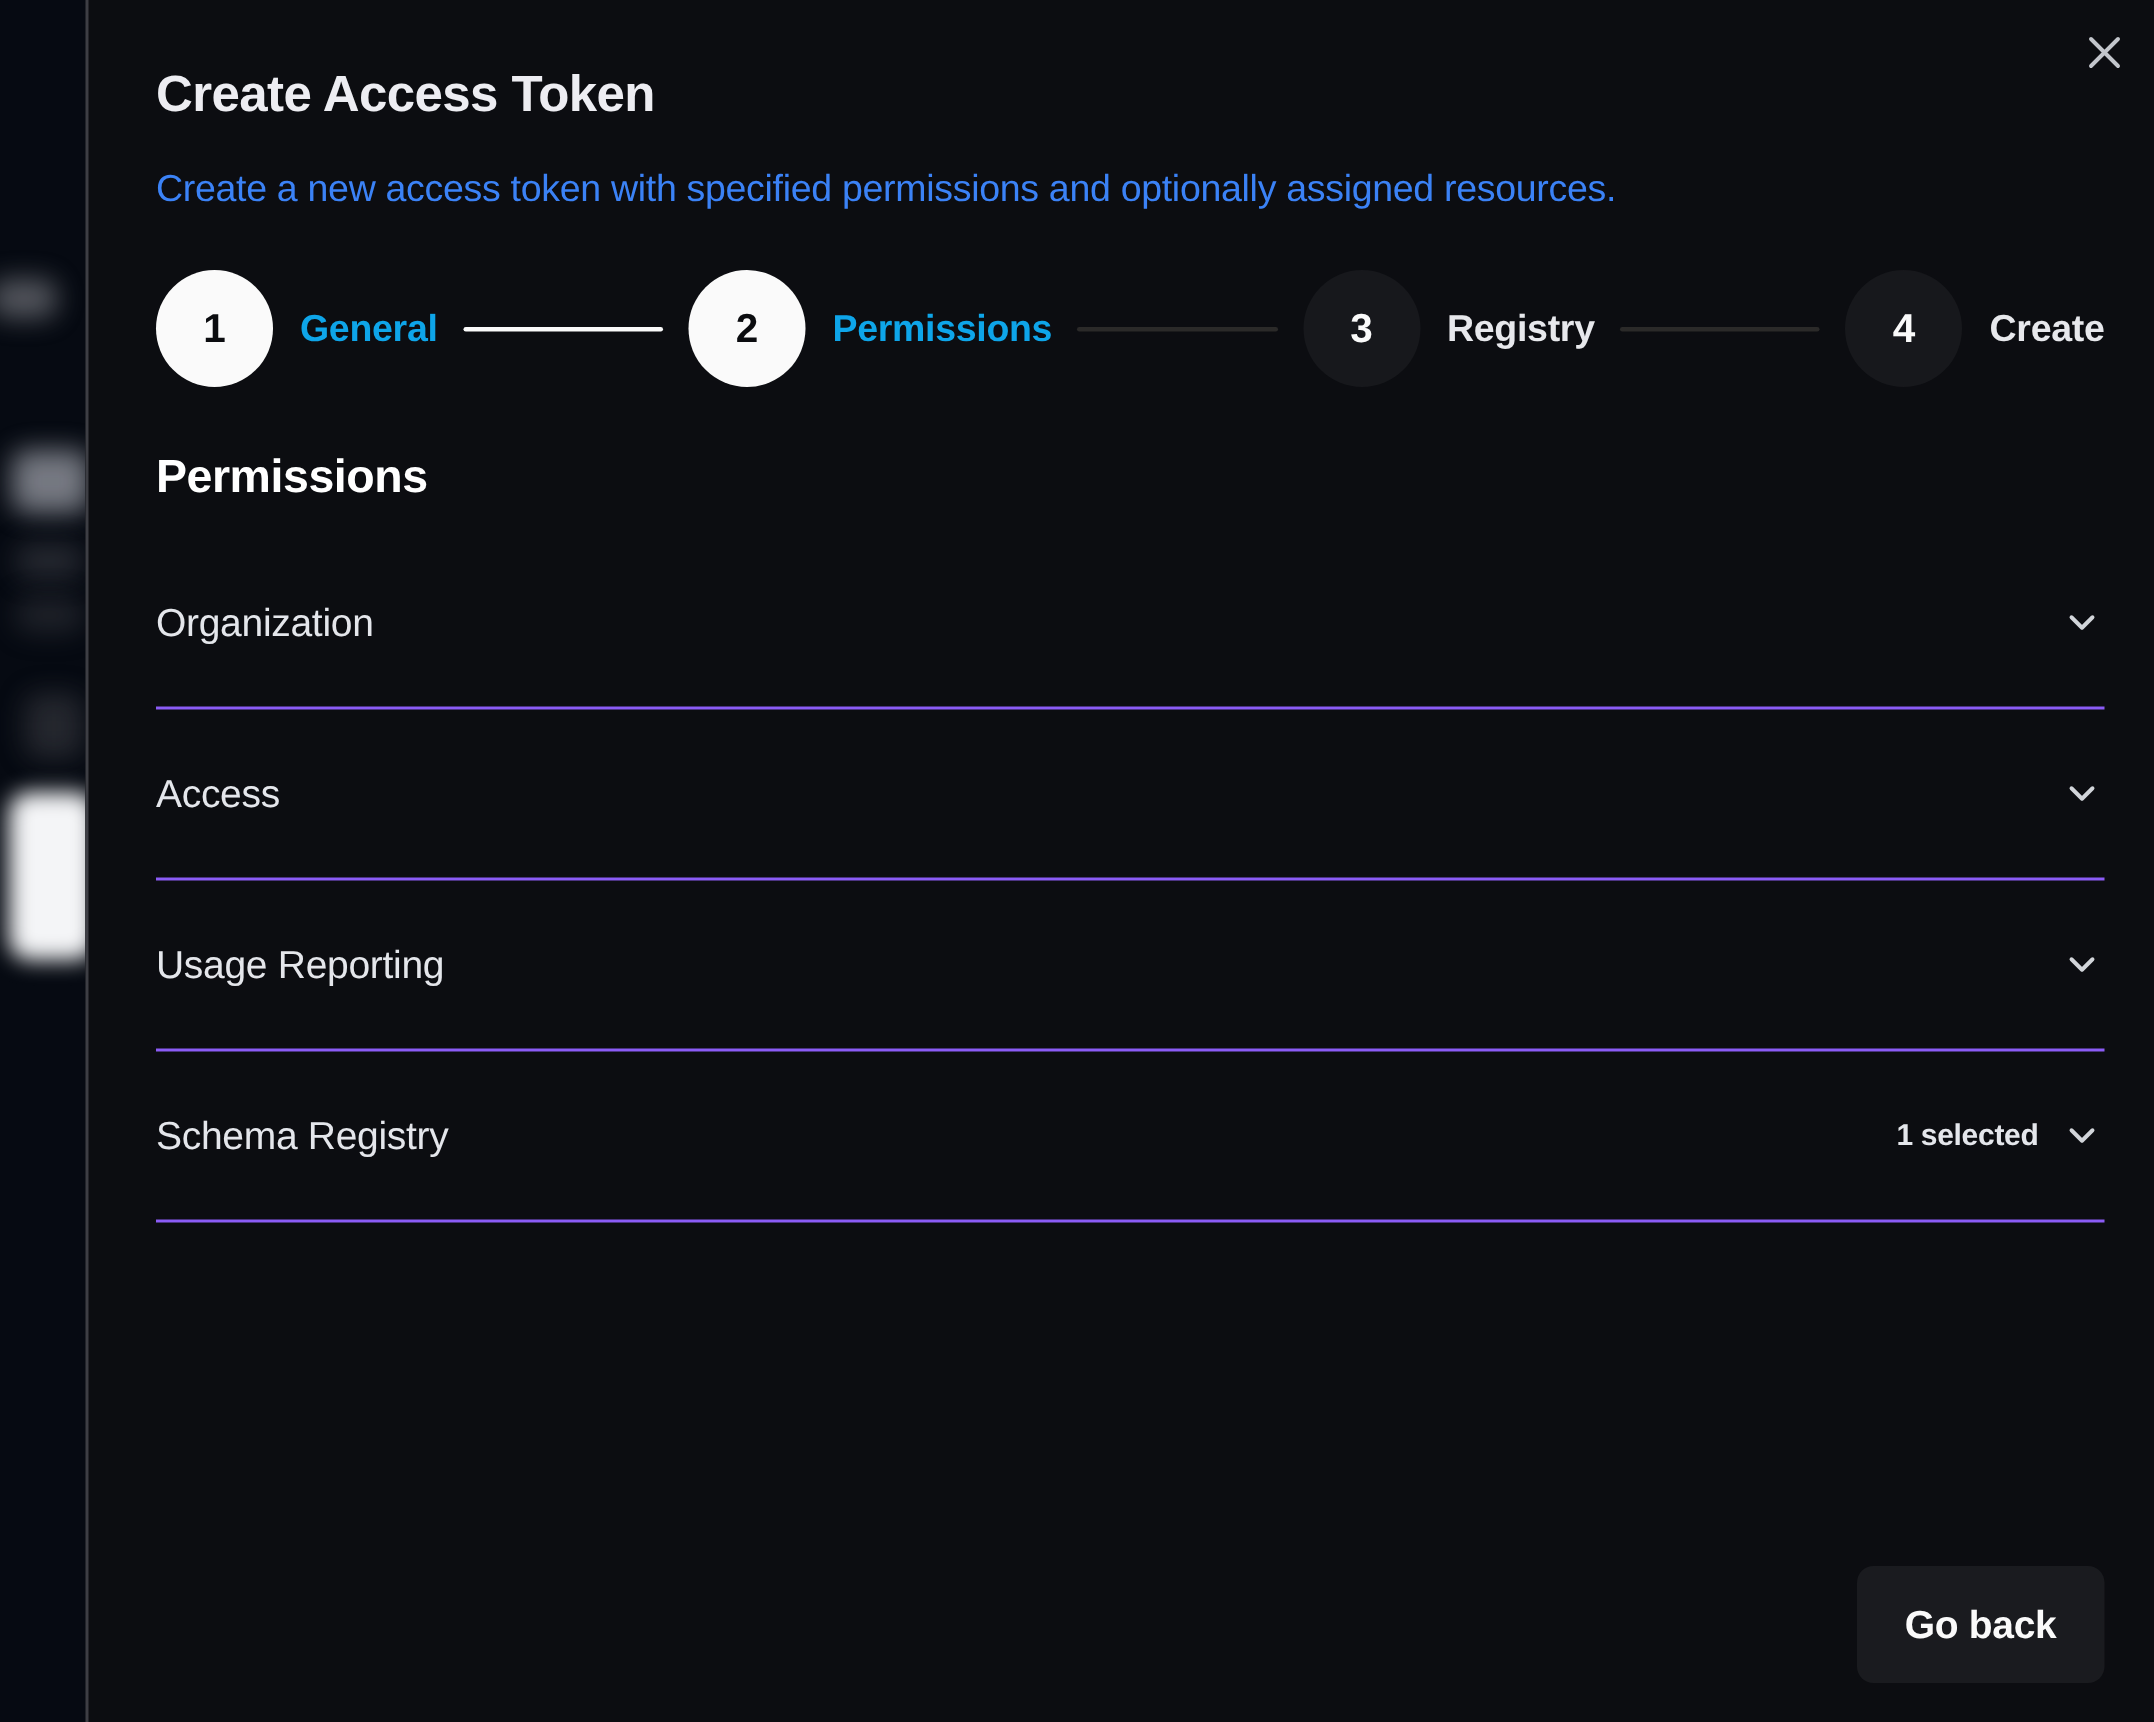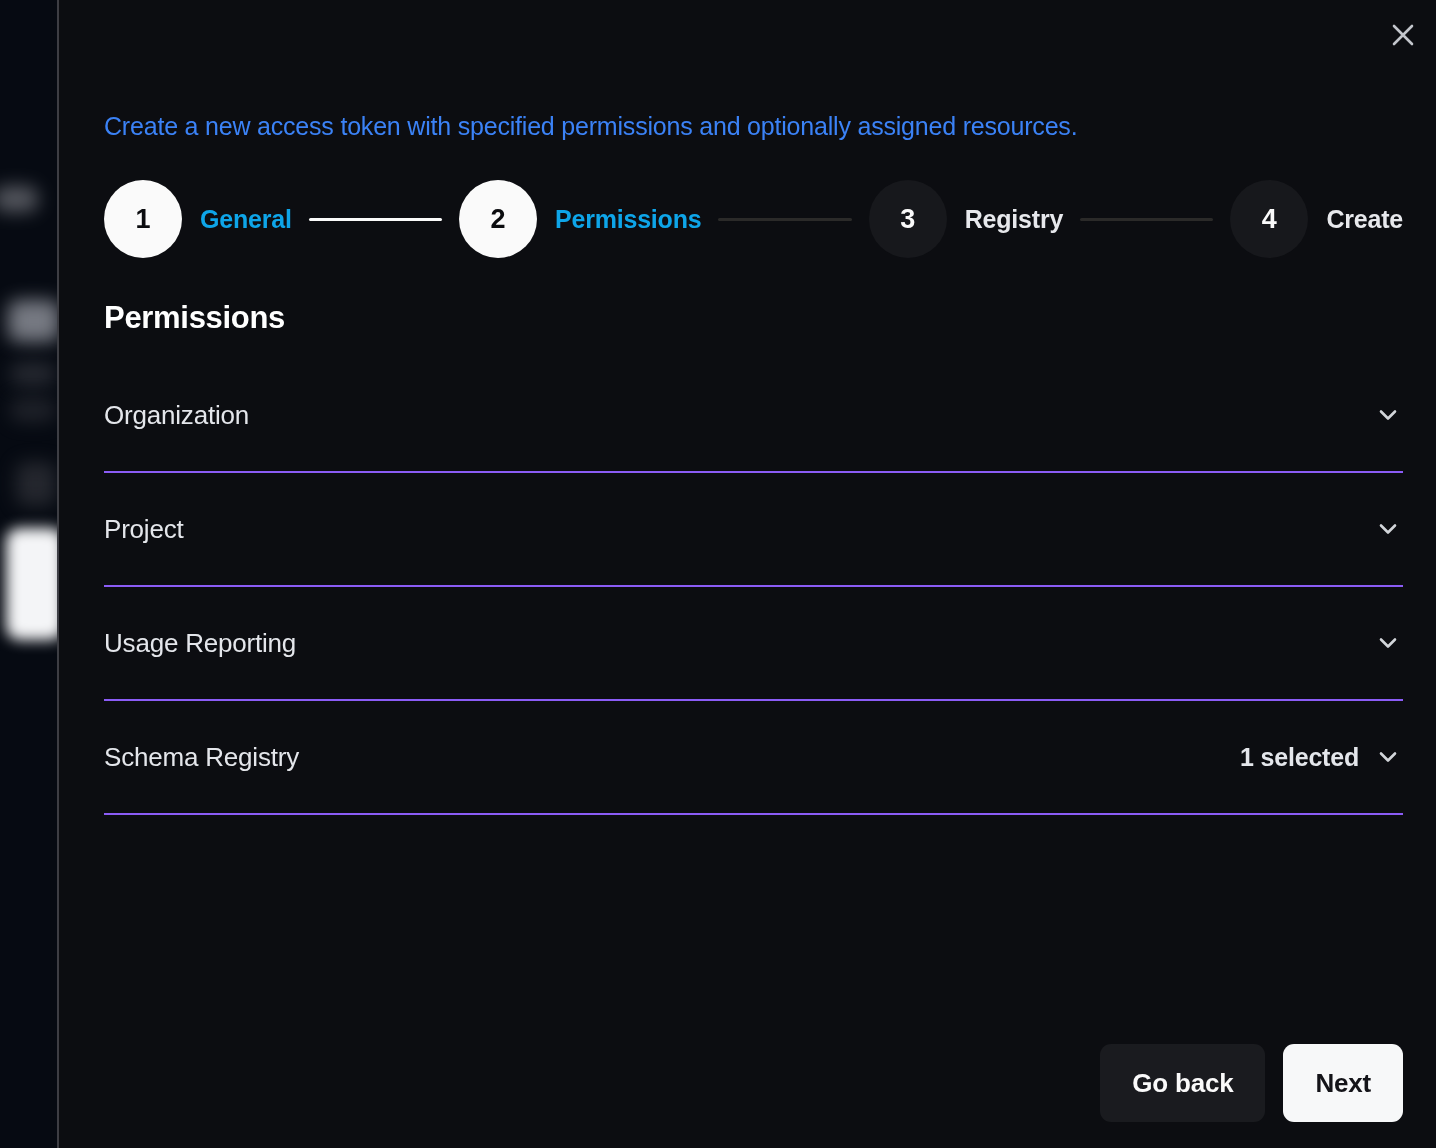--- a/index.html
+++ b/index.html
@@ -75,21 +75,21 @@
 
   
   .accordion { position: absolute; left: 45px; right: 33px; top: 359px; }
   .acc-row {
     height: 114px; border-bottom: 2px solid #8b5cf6;
     display: flex; align-items: center; justify-content: space-between;
     cursor: pointer;
   }
   .acc-label { font-size: 26px; font-weight: 500; letter-spacing: -0.2px; color: #e4e6eb; }
   .acc-right { display: flex; align-items: center; gap: 14px; }
-  .acc-badge { font-size: 25px; font-weight: 600; letter-spacing: -0.2px; color: #e4e6eb; }
+  .acc-badge { font-size: 20px; font-weight: 600; letter-spacing: -0.2px; color: #e4e6eb; }
   .acc-badge:empty { display: none; }
   .chev { display: block; }
 
   
   .footer {
     position: absolute; right: 33px; top: 1044px;
     display: flex; gap: 18px;
   }
   .btn {
     height: 78px; border: none; border-radius: 11px; cursor: pointer;
@@ -114,20 +114,21 @@
 <div class="modal">
 
   <button class="close-btn">
     <span>
       <svg width="30" height="30" viewBox="0 0 30 30" fill="none">
         <path d="M6 6 L24 24 M24 6 L6 24" stroke="#c3c6cc" stroke-width="2.6" stroke-linecap="round"></path>
       </svg>
     </span>
   </button>
 
+  <div class="dlg-title">Create Access Token</div>
   <div class="dlg-subtitle">Create a new access token with specified permissions and optionally assigned resources.</div>
 
   <div class="stepper">
     <div class="step done">
       <div class="step-circle">1</div>
       <div class="step-label">General</div>
     </div>
     <div class="connector done"></div>
     <div class="step active">
       <div class="step-circle">2</div>
@@ -155,21 +156,21 @@
 
         <span>
           <svg class="chev" width="30" height="30" viewBox="0 0 30 30" fill="none">
             <path d="M8 11.5 L15 18.5 L22 11.5" stroke="#d2d5da" stroke-width="2.6" stroke-linecap="round" stroke-linejoin="round"></path>
           </svg>
         </span>
       </div>
     </div>
 
     <div class="acc-row">
-      <div class="acc-label">Project</div>
+      <div class="acc-label">Access</div>
       <div class="acc-right">
 
         <span>
           <svg class="chev" width="30" height="30" viewBox="0 0 30 30" fill="none">
             <path d="M8 11.5 L15 18.5 L22 11.5" stroke="#d2d5da" stroke-width="2.6" stroke-linecap="round" stroke-linejoin="round"></path>
           </svg>
         </span>
       </div>
     </div>
 
@@ -195,16 +196,15 @@
           </svg>
         </span>
       </div>
     </div>
 
 
   </div>
 
   <div class="footer">
     <button class="btn btn-secondary">Go back</button>
-    <button class="btn btn-primary">Next</button>
   </div>
 
 </div>
 
 </body></html>

